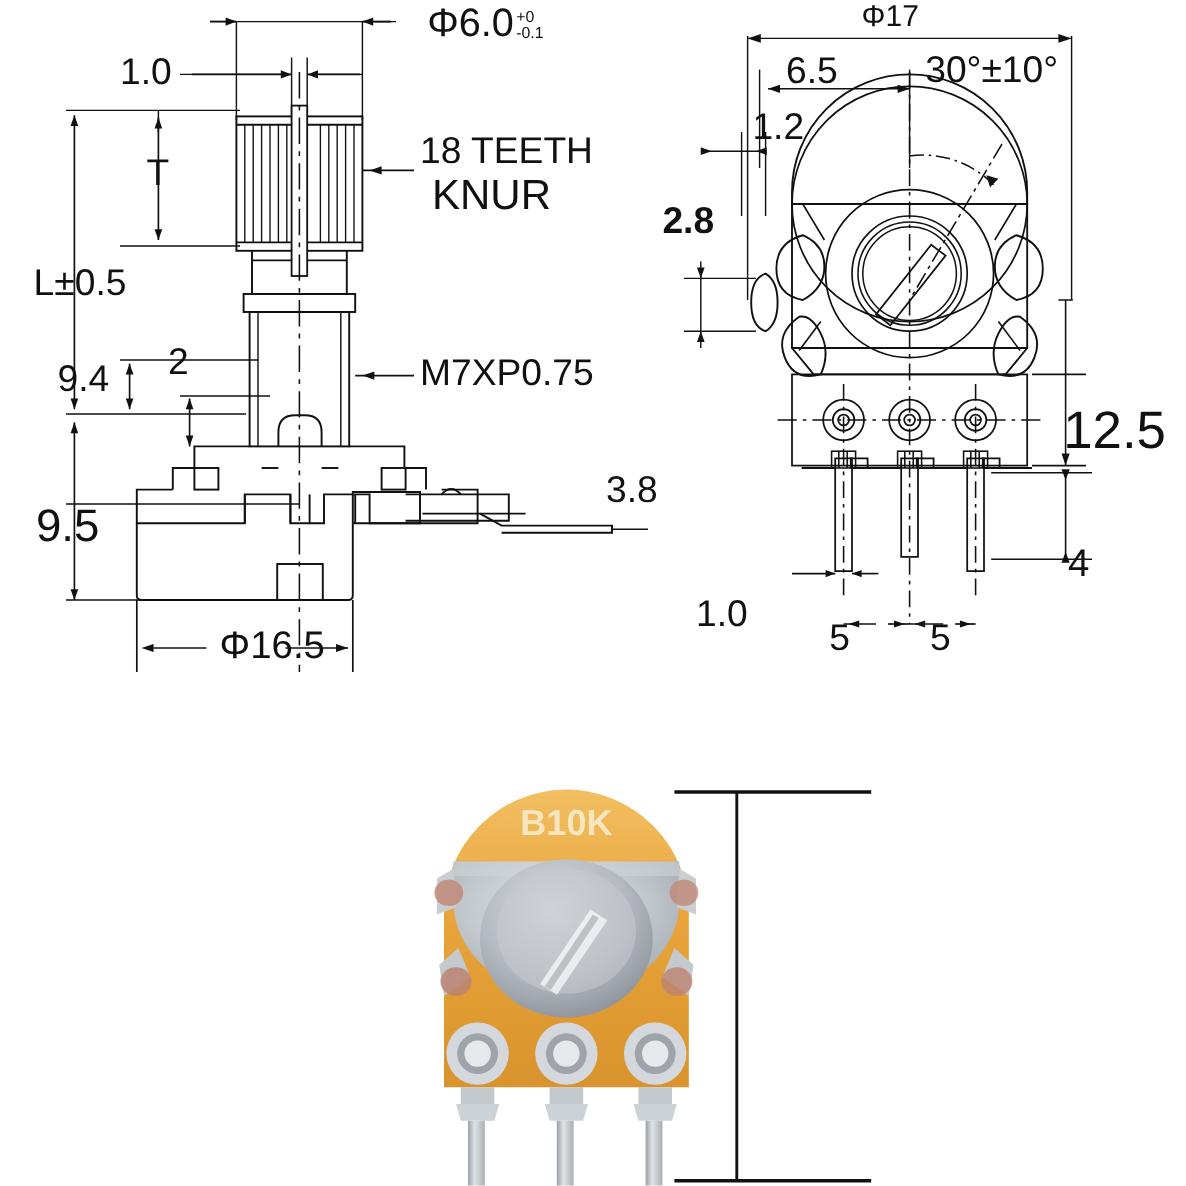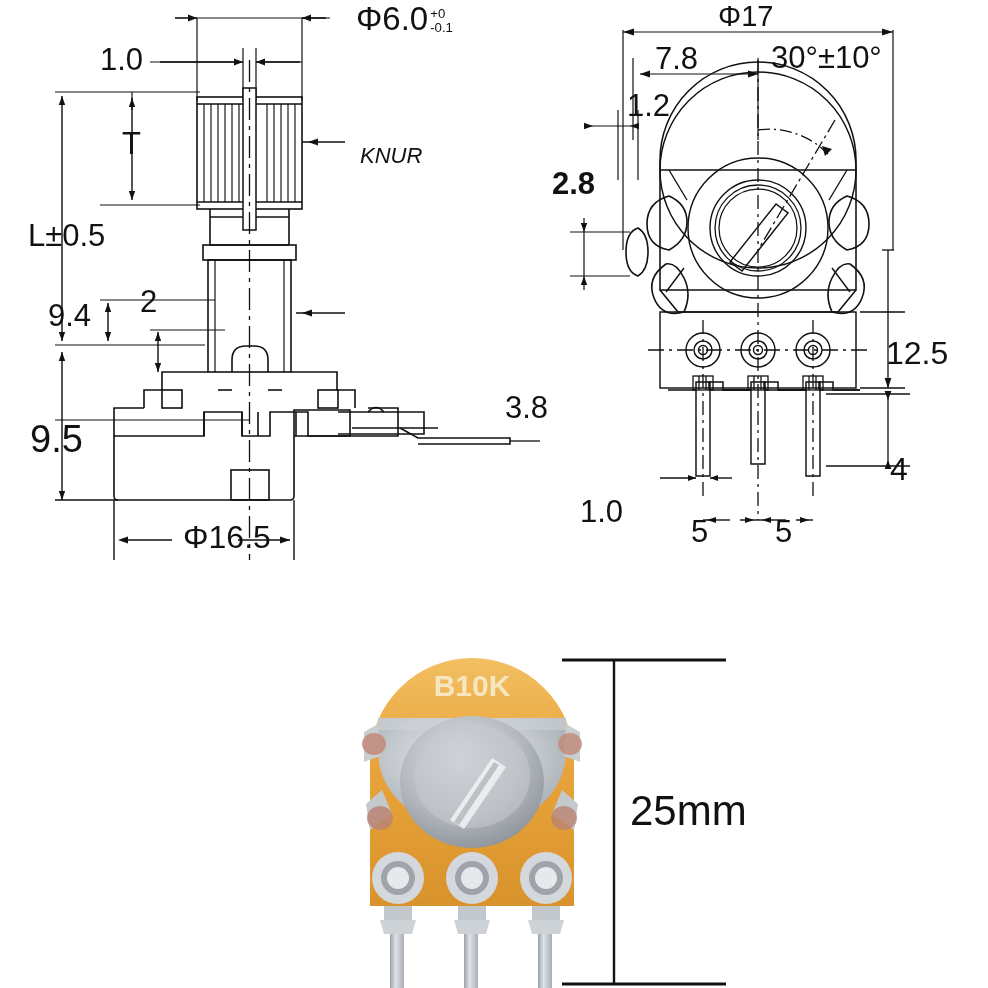--- a/index.html
+++ b/index.html
@@ -169,25 +169,27 @@
         <line x1="296" y1="313" x2="345" y2="313"></line>
         <path d="M302 313 l10 -3.4 v6.8 z" fill="#111" stroke="none"></path>
       </g>
     </g>
   </svg>
 
   <div class="lbl" style="left:356px;top:2px;font-size:33px;">
     <span>Φ6.0</span><span class="stack"><span>+0</span><br><span>-0.1</span></span>
   </div>
   <div class="lbl" style="left:100px;top:44px;font-size:31px;">1.0</div>
-  <div class="lbl" style="left:360px;top:145px;font-size:22px;font-style:italic;">KNUR</div>
+  <div class="lbl" style="left:350px;top:110px;font-size:31px;">18 TEETH</div>
+  <div class="lbl" style="left:360px;top:145px;font-size:35px;">KNUR</div>
   <div class="lbl" style="left:122px;top:128px;font-size:31px;">T</div>
   <div class="lbl" style="left:28px;top:220px;font-size:31px;">L±0.5</div>
   <div class="lbl" style="left:48px;top:300px;font-size:31px;">9.4</div>
   <div class="lbl" style="left:140px;top:286px;font-size:31px;">2</div>
+  <div class="lbl" style="left:350px;top:295px;font-size:31px;">M7XP0.75</div>
   <div class="lbl" style="left:505px;top:392px;font-size:31px;">3.8</div>
   <div class="lbl" style="left:30px;top:420px;font-size:38px;">9.5</div>
   <div class="lbl" style="left:183px;top:521px;font-size:32px;">Φ16.5</div>
 
   <svg width="428" height="600" viewBox="0 0 428 600" style="position:absolute;left:560px;top:0;">
     <g fill="none" stroke="#111" stroke-width="1.6">
 
       <g stroke-width="1.2">
         <line x1="63" y1="30" x2="63" y2="250"></line>
         <line x1="333" y1="30" x2="333" y2="250"></line>
@@ -334,28 +336,28 @@
         <line x1="180" y1="520" x2="198" y2="520"></line>
         <path d="M194 520 l-9 -3 v6 z" fill="#111" stroke="none"></path>
         <line x1="198" y1="520" x2="226" y2="520"></line>
         <path d="M202 520 l9 -3 v6 z" fill="#111" stroke="none"></path>
         <line x1="236" y1="520" x2="253" y2="520"></line>
         <path d="M249 520 l-9 -3 v6 z" fill="#111" stroke="none"></path>
       </g>
     </g>
   </svg>
 
-  <div class="lbl" style="left:718px;top:2px;font-size:29px;">Φ17</div>
-  <div class="lbl" style="left:655px;top:43px;font-size:31px;">7.8</div>
+  <div class="lbl" style="left:718px;top:2px;font-size:25px;">Φ17</div>
+  <div class="lbl" style="left:655px;top:43px;font-size:31px;">6.5</div>
   <div class="lbl" style="left:771px;top:42px;font-size:31px;">
     <span>30°±10°</span>
   </div>
   <div class="lbl" style="left:627px;top:90px;font-size:31px;">1.2</div>
   <div class="lbl" style="left:552px;top:168px;font-size:31px;font-weight:bold;">2.8</div>
-  <div class="lbl" style="left:886px;top:337px;font-size:32px;">12.5</div>
+  <div class="lbl" style="left:886px;top:337px;font-size:44px;">12.5</div>
   <div class="lbl" style="left:890px;top:453px;font-size:32px;">4</div>
   <div class="lbl" style="left:580px;top:496px;font-size:31px;">1.0</div>
   <div class="lbl" style="left:691px;top:516px;font-size:31px;">5</div>
   <div class="lbl" style="left:775px;top:516px;font-size:31px;">5</div>
 
   <svg width="420" height="360" viewBox="0 0 420 360" style="position:absolute;left:330px;top:640px;">
     <defs>
       <linearGradient id="pcbg" x1="0" y1="0" x2="0" y2="1">
         <stop offset="0%" stop-color="#f2bf62"></stop>
         <stop offset="45%" stop-color="#e8a33a"></stop>
@@ -425,15 +427,14 @@
       <rect x="208" y="294" width="14" height="62" fill="url(#ping)"></rect>
     </g>
 
     <g stroke="#111" fill="none" stroke-width="3">
       <line x1="232" y1="20" x2="396" y2="20"></line>
       <line x1="232" y1="344" x2="396" y2="344"></line>
       <line x1="284" y1="20" x2="284" y2="344" stroke-width="2.4"></line>
     </g>
   </svg>
 
-  <div class="lbl" style="left:630px;top:790px;font-size:42px;">25mm</div>
 
 </div>
 
 </body></html>

